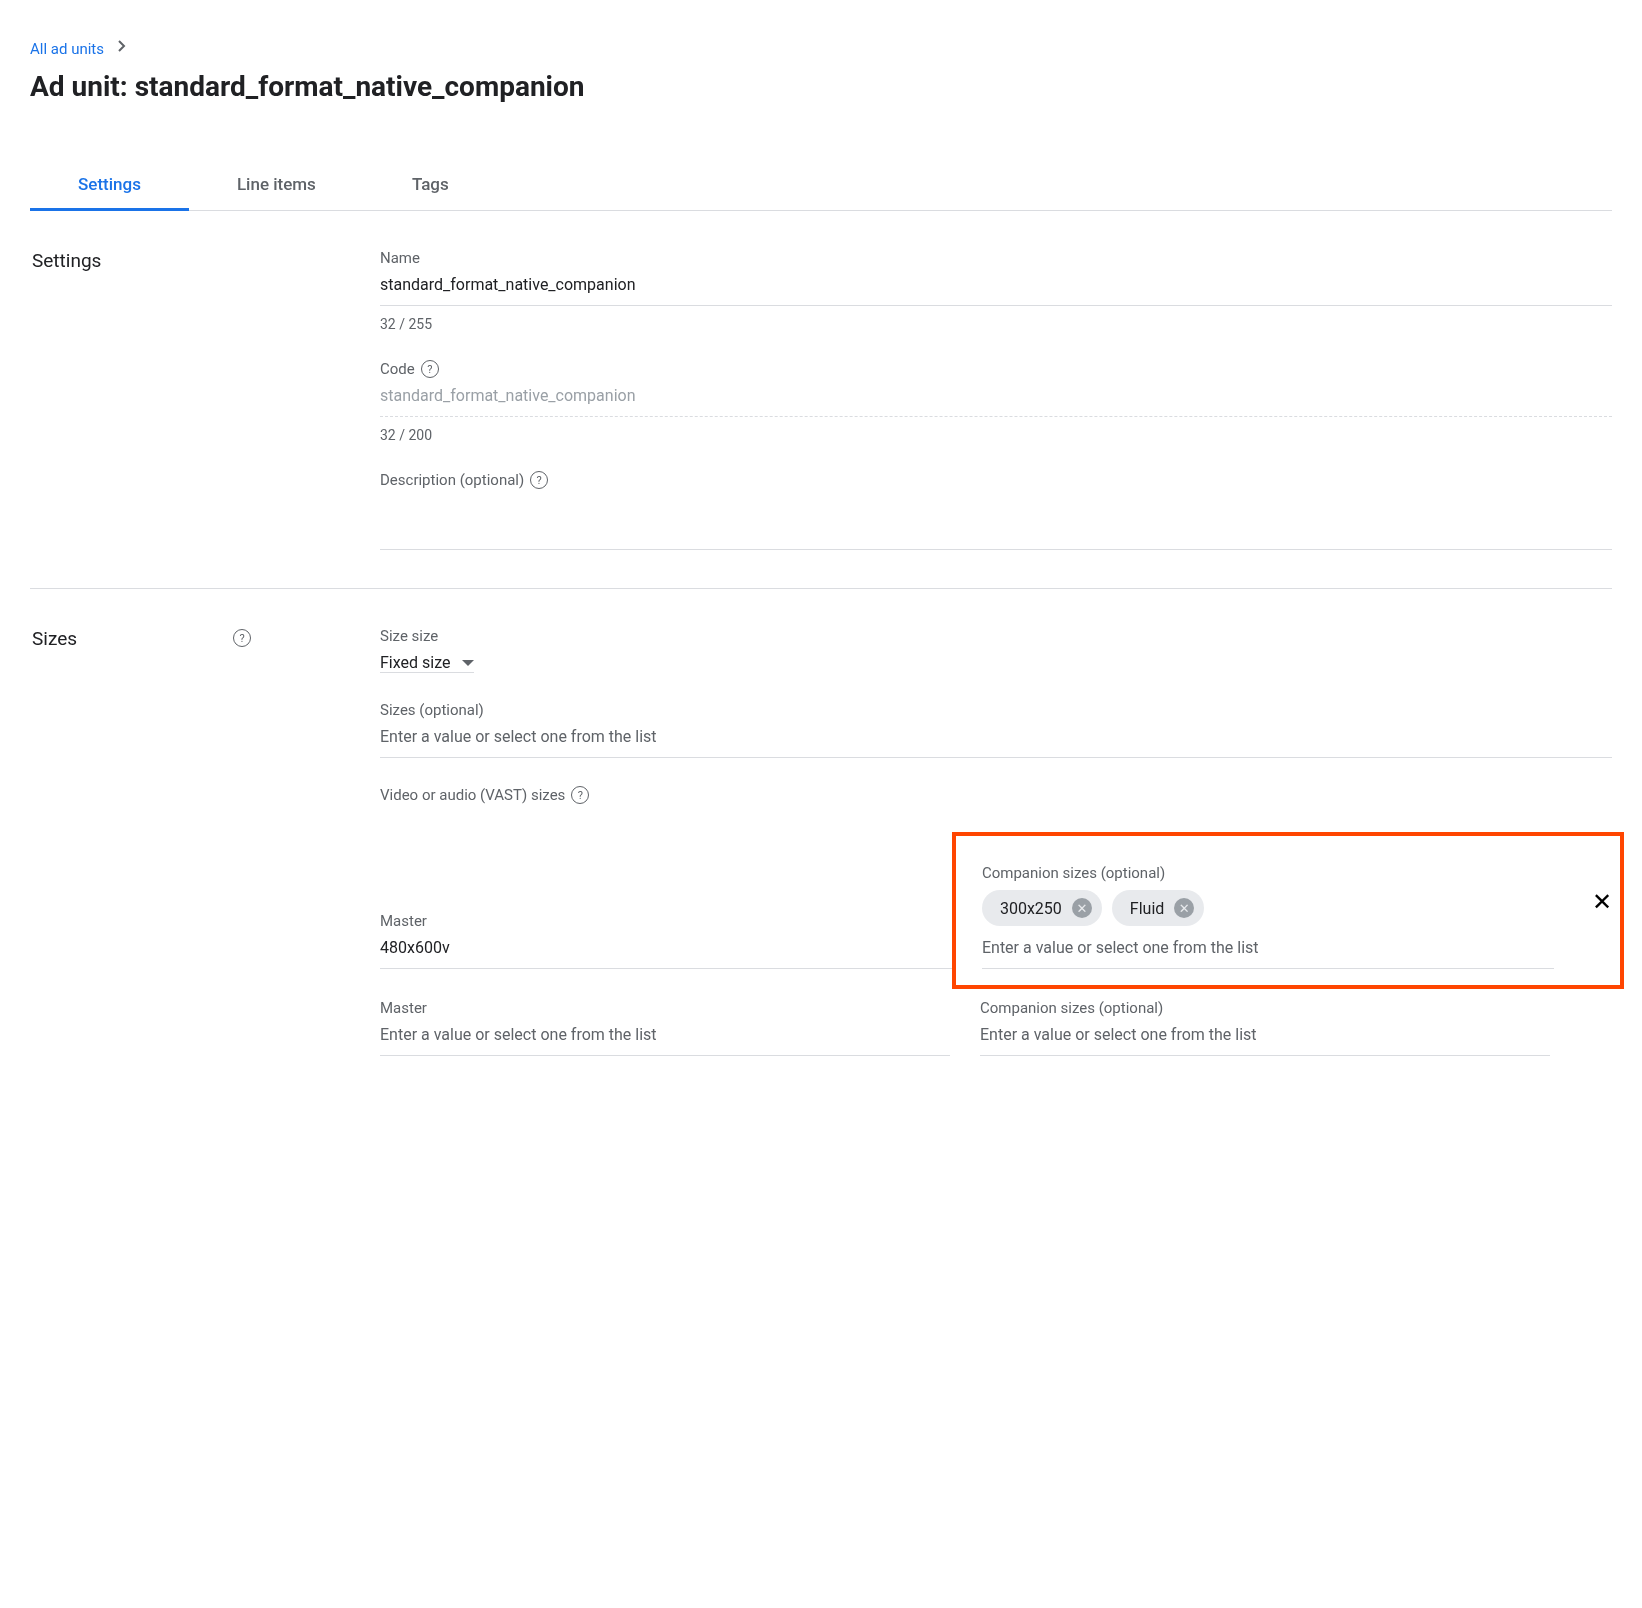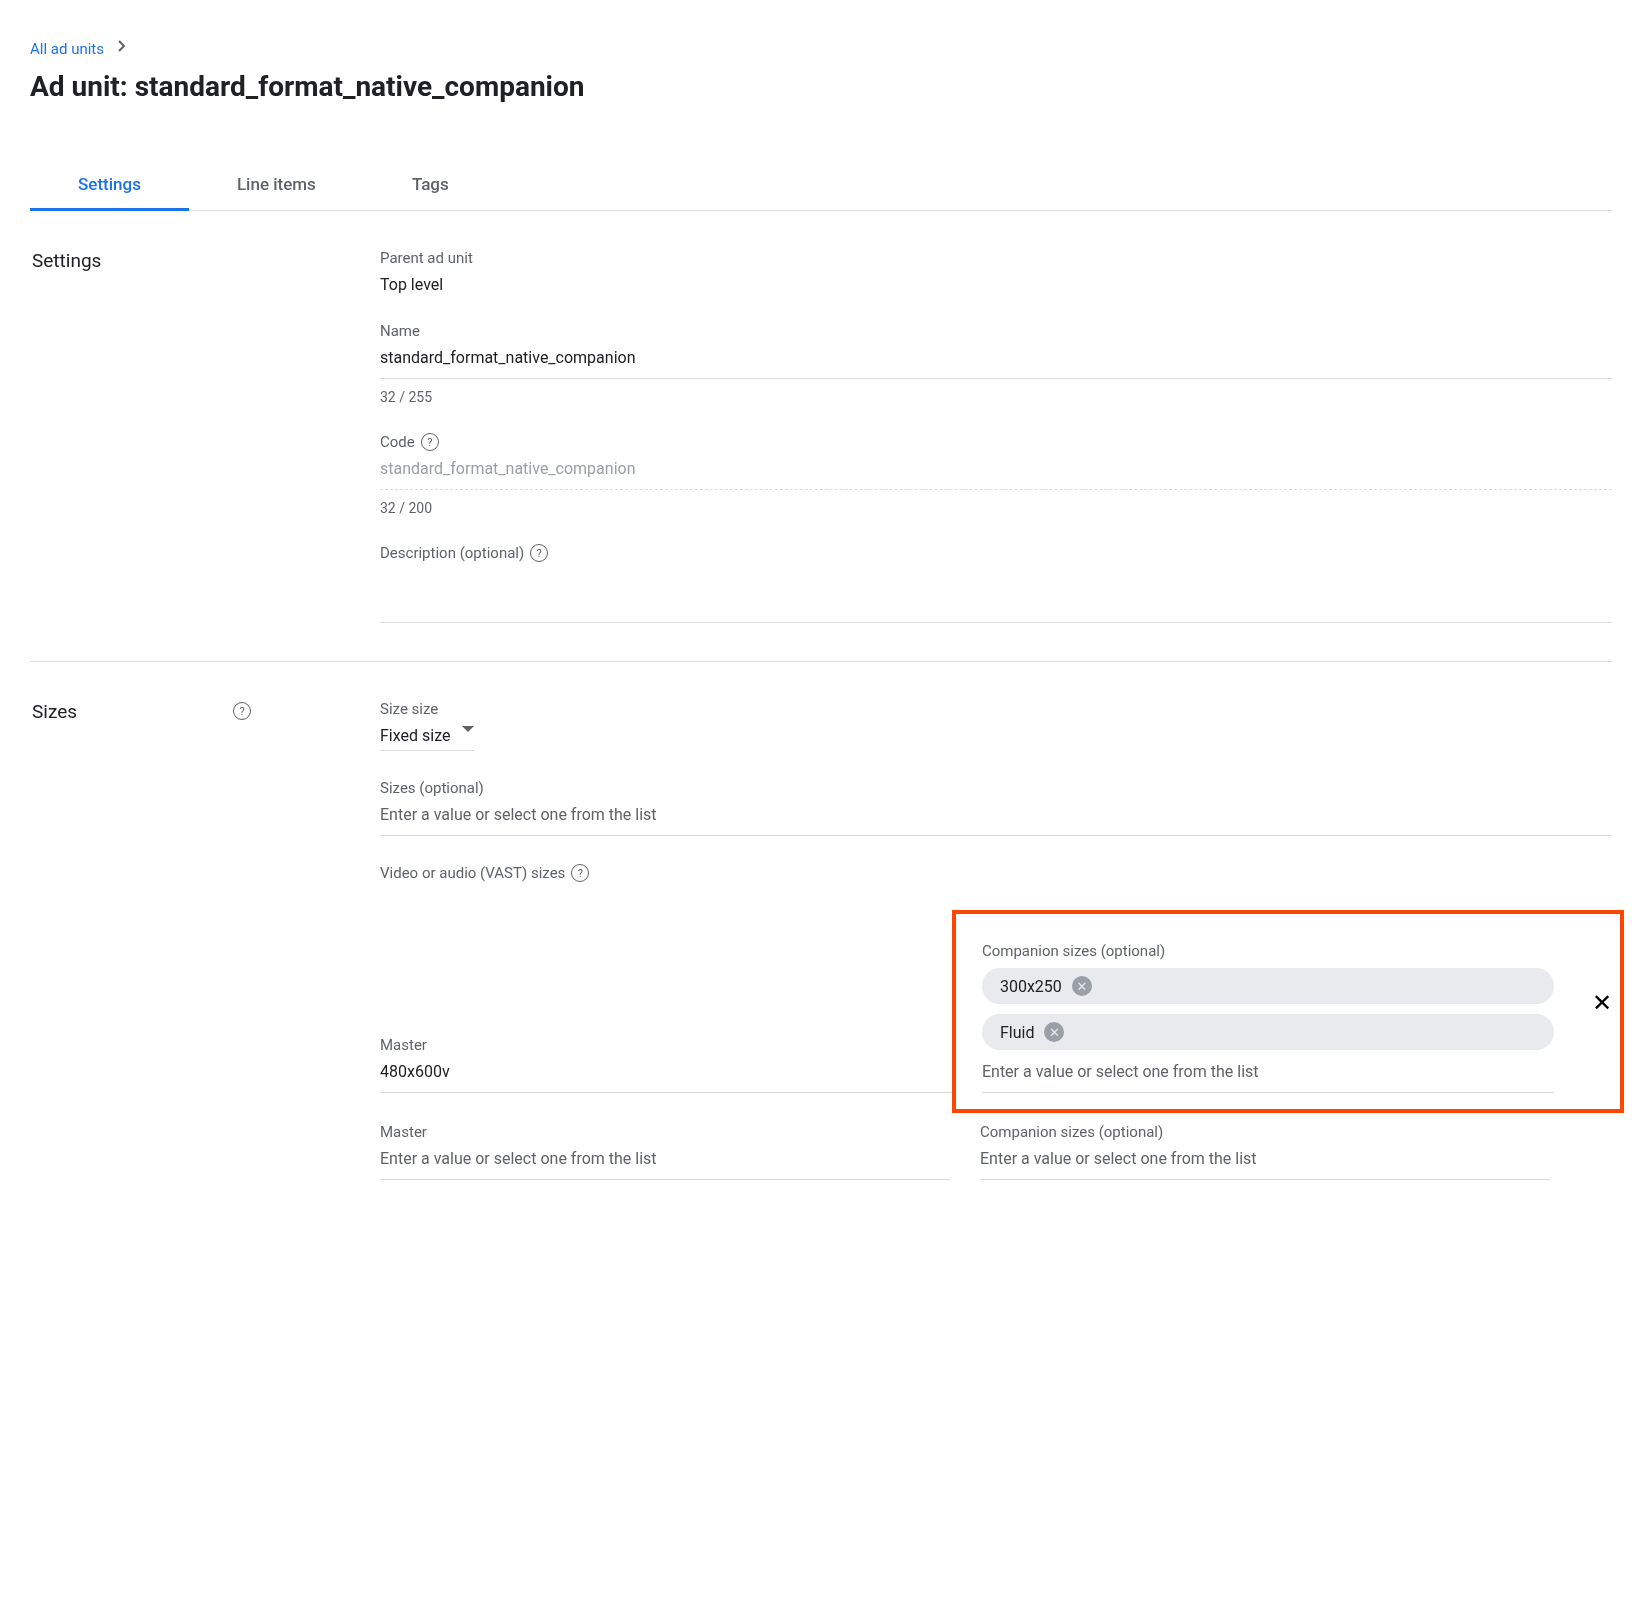--- a/index.html
+++ b/index.html
@@ -137,23 +137,23 @@
       color: #5f6368;
     }
     .input-counter {
       font-size: 14px;
       color: #5f6368;
       text-align: left;
       margin-top: 10px;
     }
     .dropdown {
       display: inline-flex;
+      align-items: center;
       gap: 12px;
       border-bottom: 1px solid #dadce0;
-      padding-bottom: 5px;
       cursor: pointer;
     }
     .dropdown-arrow {
       width: 0;
       height: 0;
       border-left: 6px solid transparent;
       border-right: 6px solid transparent;
       border-top: 6px solid #5f6368;
     }
     .vast-row {
@@ -173,21 +173,20 @@
       pointer-events: none;
       top: -32px;
       left: -30px;
       right: -70px;
       bottom: -20px;
     }
     .chip-container {
       display: flex;
       gap: 10px;
       margin-bottom: 12px;
-      flex-direction: column;
     }
     .chip {
       display: inline-flex;
       align-items: center;
       gap: 10px;
       background: #e8eaed;
       border-radius: 20px;
       padding: 8px 10px 8px 18px;
       font-size: 16px;
       color: #202124;
@@ -233,24 +232,20 @@
   <div class="tab active">Settings</div>
   <div class="tab">Line items</div>
   <div class="tab">Tags</div>
 </div>
 
 <div class="section">
   <div class="section-label">
     <h2>Settings</h2>
   </div>
   <div class="section-content">
-    <div class="field-group">
-      <div class="field-label">Parent ad unit</div>
-      <div class="field-value">Top level</div>
-    </div>
 
     <div class="field-group">
       <div class="field-label">Name</div>
       <div class="text-input-wrapper">
         <input type="text" class="text-input" value="standard_format_native_companion" style="">
       </div>
       <div class="input-counter">32 / 255</div>
     </div>
 
     <div class="field-group">

